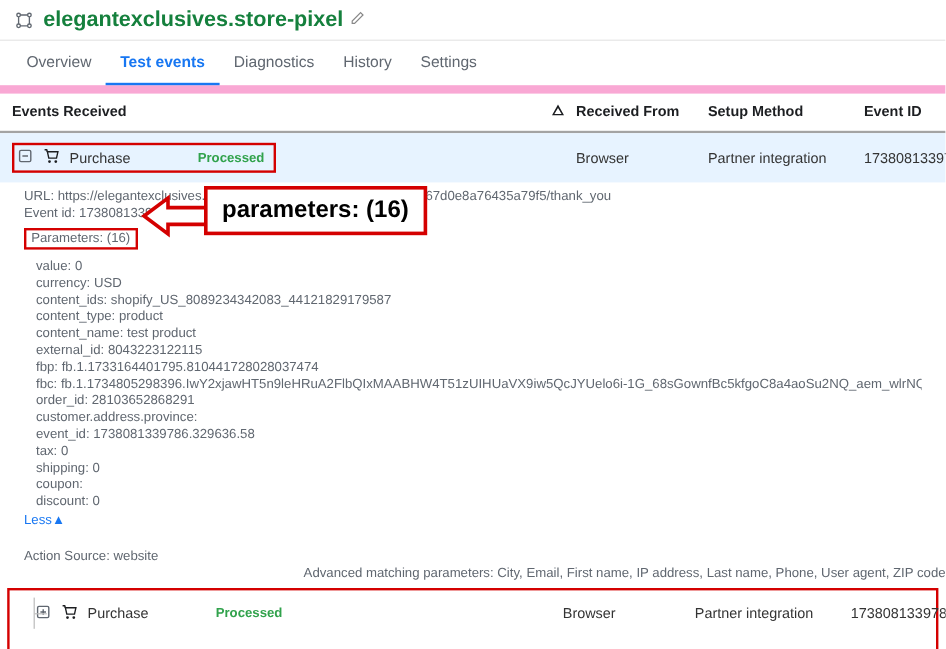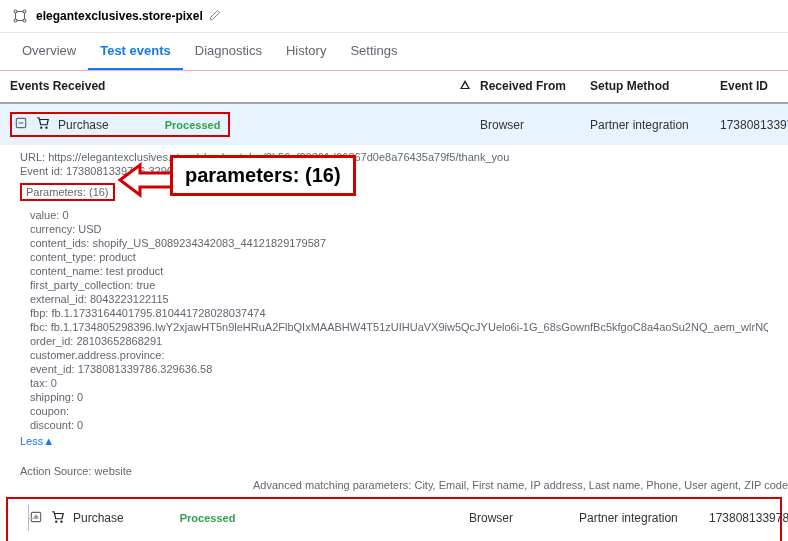--- a/index.html
+++ b/index.html
@@ -1,21 +1,21 @@
 <!DOCTYPE html>
 <html><head>
 <meta charset="utf-8">
 <style>
   * { box-sizing: border-box; margin: 0; padding: 0; }
   body { font-family: Helvetica, Arial, sans-serif; font-size: 12px; color: #333; background: #fff; width: 788px; }
   .header { display: flex; align-items: center; padding: 6px 10px; border-bottom: 1px solid #e5e5e5; }
   .header-icon { width: 20px; height: 20px; display: flex; align-items: center; justify-content: center; margin-right: 6px; }
-  .header-title { font-size: 12px; font-weight: 600; color: #000000; }
+  .header-title { font-size: 18px; font-weight: 600; color: #15803d; }
   .edit-icon { margin-left: 6px; color: #888; }
-  .tabs { display: flex; border-bottom: 1px solid #f9a8d4; padding: 0 10px; }
+  .tabs { display: flex; border-bottom: 7px solid #f9a8d4; padding: 0 10px; }
   .tab { padding: 10px 12px; font-size: 13px; color: #606770; cursor: pointer; }
   .tab.active { color: #1877f2; border-bottom: 2px solid #1877f2; font-weight: 600; }
   .table-header { display: flex; padding: 8px 10px; border-bottom: 2px solid #a3a3a3; font-weight: 700; font-size: 12px; color: #1c1e21; }
   .col-events { flex: 0 0 440px; }
   .col-warn { flex: 0 0 30px; text-align: center; }
   .col-from { flex: 0 0 110px; }
   .col-method { flex: 0 0 130px; }
   .col-id { flex: 1; }
   .row { display: flex; align-items: center; padding: 8px 10px; font-size: 12px; }
   .row.highlight { background: #e7f3ff; }
@@ -112,21 +112,20 @@
 <div class="details" style="position:relative;">
   <div><span class="key">URL:</span> <span class="val">https://elegantexclusives.store/checkouts/cn/8b56af20361d96867d0e8a76435a79f5/thank_you</span></div>
   <div><span class="key">Event id:</span> <span class="val">1738081339786.329636.58</span></div>
   <div><span class="params-label">Parameters: (16)</span></div>
   <div class="param-list">
     <div><span class="key">value:</span> <span class="val">0</span></div>
     <div><span class="key">currency:</span> <span class="val">USD</span></div>
     <div><span class="key">content_ids:</span> <span class="val">shopify_US_8089234342083_44121829179587</span></div>
     <div><span class="key">content_type:</span> <span class="val">product</span></div>
     <div><span class="key">content_name:</span> <span class="val">test product</span></div>
-    <div><span class="key">first_party_collection:</span> <span class="val">true</span></div>
     <div><span class="key">external_id:</span> <span class="val">8043223122115</span></div>
     <div><span class="key">fbp:</span> <span class="val">fb.1.1733164401795.810441728028037474</span></div>
     <div><span class="key">fbc:</span> <span class="val">fb.1.1734805298396.IwY2xjawHT5n9leHRuA2FlbQIxMAABHW4T51zUIHUaVX9iw5QcJYUelo6i-1G_68sGownfBc5kfgoC8a4aoSu2NQ_aem_wlrNQFwwqzIGXEc1yhGxkg</span></div>
     <div><span class="key">order_id:</span> <span class="val">28103652868291</span></div>
     <div><span class="key">customer.address.province:</span> <span class="val"></span></div>
     <div><span class="key">event_id:</span> <span class="val">1738081339786.329636.58</span></div>
     <div><span class="key">tax:</span> <span class="val">0</span></div>
     <div><span class="key">shipping:</span> <span class="val">0</span></div>
     <div><span class="key">coupon:</span> <span class="val"></span></div>
     <div><span class="key">discount:</span> <span class="val">0</span></div>

